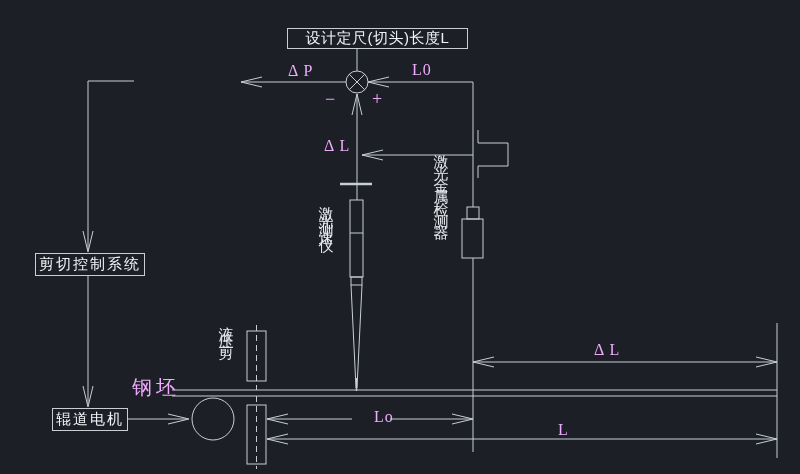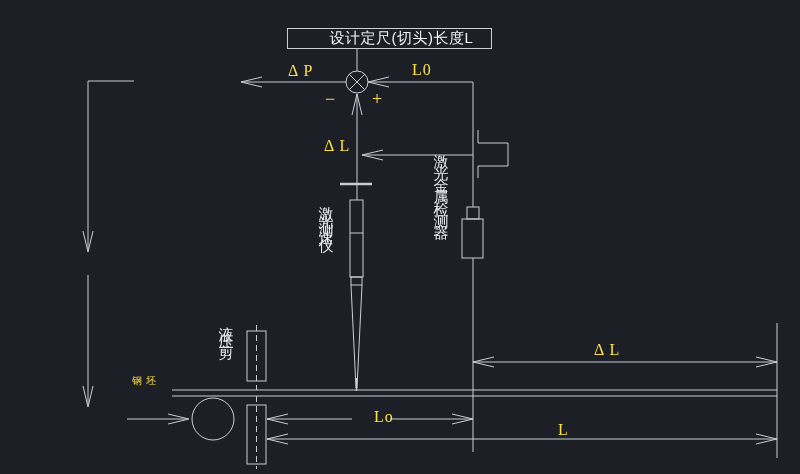--- a/index.html
+++ b/index.html
@@ -3,27 +3,27 @@
 <meta charset="utf-8">
 <style>
   html,body{margin:0;padding:0;background:#14171c;}
   #stage{
     position:relative;width:800px;height:474px;overflow:hidden;
     background:#1c2026;
     font-family:"Liberation Sans",sans-serif;
     color:#e8ebee;
   }
   #wires{position:absolute;left:0;top:0;}
-  .lbl{position:absolute;white-space:nowrap;color:#fde047;}
+  .lbl{position:absolute;white-space:nowrap;color:#f0abfc;}
   .latin{font-family:"Liberation Serif","DejaVu Serif",serif;font-size:16px;letter-spacing:1px;}
-  .cjk{font-family:"Liberation Sans","DejaVu Sans",sans-serif;font-size:10px;}
+  .cjk{font-family:"Liberation Sans","DejaVu Sans",sans-serif;font-size:20px;}
   .nodebox{
     position:absolute;border:1px solid #c9ced3;background:transparent;
     display:flex;align-items:center;justify-content:center;
-    font-size:15px;letter-spacing:2px;color:#f0f3f5;padding-left:24px;
+    font-size:15px;letter-spacing:2px;color:#f0f3f5;
   }
   .vtext{
     position:absolute;writing-mode:vertical-rl;text-orientation:upright;
     font-size:15px;letter-spacing:9px;color:#e8ebee;
     font-family:"Liberation Sans","DejaVu Sans",sans-serif;white-space:nowrap;
   }
   .sign{font-family:"Liberation Serif","DejaVu Serif",serif;font-size:18px;}
 </style>
 </head>
 <body>
@@ -127,21 +127,23 @@
       <line x1="267" y1="439" x2="777" y2="439"></line>
       <polyline points="756,434 777,439 756,444"></polyline>
     </g>
 
     <line x1="777" y1="323" x2="777" y2="458"></line>
   </svg>
 
   <div class="nodebox" style="left:287px;top:28px;width:179px;height:19px;letter-spacing:0.5px;">设计定尺(切头)长度L</div>
 
 
+  <div class="nodebox" style="left:35px;top:253px;width:108px;height:21px;">剪切控制系统</div>
 
+  <div class="nodebox" style="left:52px;top:408px;width:74px;height:21px;">辊道电机</div>
 
   <div class="lbl latin" style="left:288px;top:62px;">Δ P</div>
 
   <div class="lbl latin" style="left:412px;top:61px;">L0</div>
 
   <div class="lbl sign" style="left:325px;top:89px;">−</div>
 
   <div class="lbl sign" style="left:372px;top:89px;">+</div>
 
   <div class="lbl latin" style="left:324px;top:137px;">Δ L</div>

